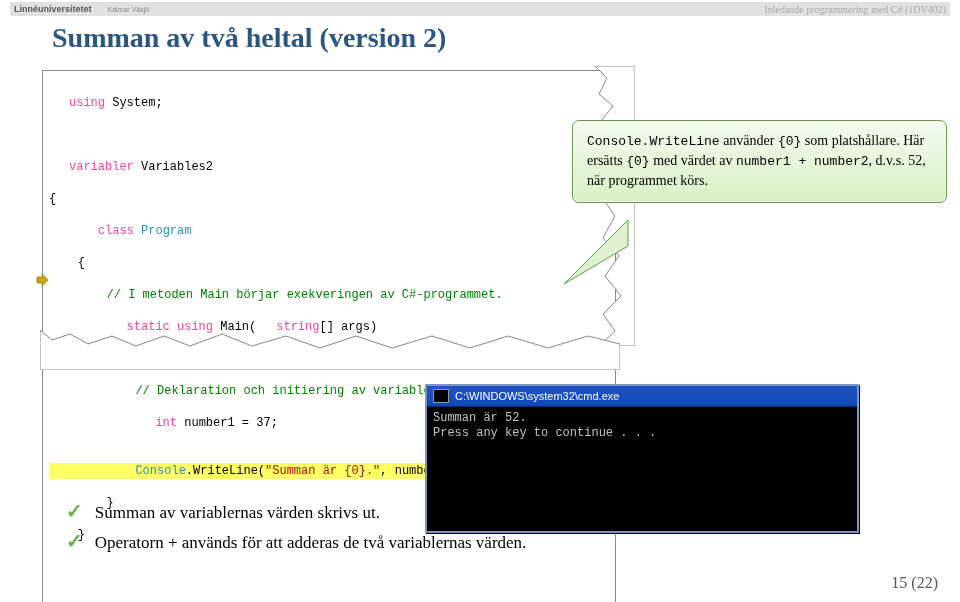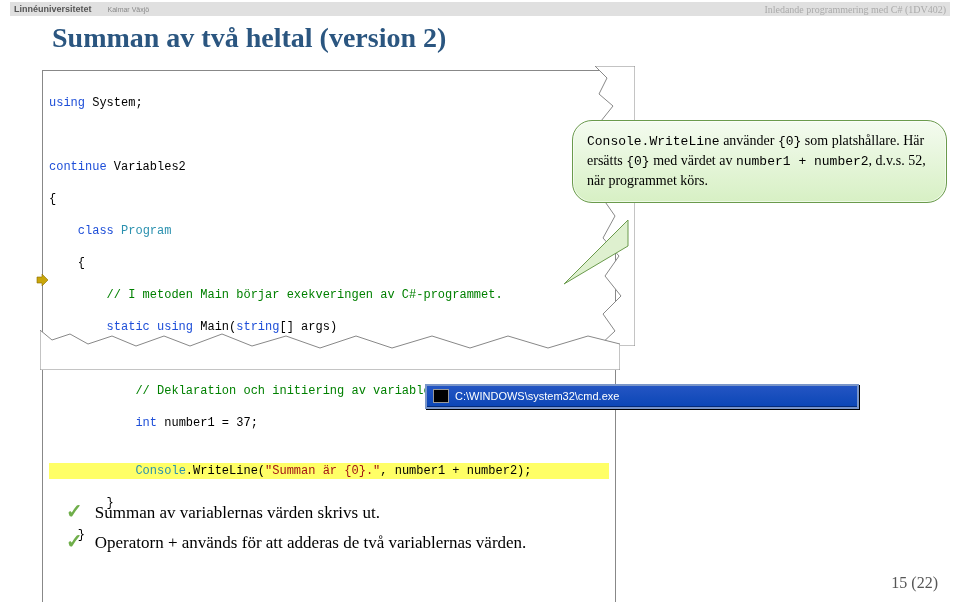--- a/index.html
+++ b/index.html
@@ -46,41 +46,41 @@
     width:560px;
     background:#fff;
     border:1px solid #888;
     font-family:Consolas,"Courier New",monospace;
     font-size:12px;
     line-height:16px;
     padding:8px 6px 28px 6px;
     white-space:pre;
     color:#000;
   }
-  .kw{color:#1d4ed8;}
+  .kw{color:#ec4899;margin-left:20px;}
   .cls{color:#2b91af;}
   .cm{color:#008000;}
   .str{color:#a31515;}
   .hl{background:#ffff66;}
   
   .jag{
     position:absolute;
     pointer-events:none;
   }
   .jag-right{top:66px; left:595px; width:40px; height:280px;}
   .jag-bottom{top:330px; left:40px; width:580px; height:40px;}
 
   
   .callout{
     position:absolute;
     top:120px; left:572px;
     width:345px;
     background:linear-gradient(#f4fbf0,#d7f0c4);
     border:1px solid #6a9a4c;
-    border-radius:20px;
+    border-radius:7px;
     padding:10px 14px 12px 14px;
     font-size:14px;
     line-height:19px;
     box-shadow:inset 0 0 0 1px rgba(255,255,255,.6);
   }
   .callout .mono{font-family:Consolas,"Courier New",monospace;font-size:13px;}
   .callout-tail{
     position:absolute;
     top:218px; left:560px;
     width:70px; height:70px;
@@ -158,21 +158,21 @@
     <span class="logo-sub">Kalmar Växjö</span>
   </div>
   <span class="course-label">Inledande programmering med C# (1DV402)</span>
 </div>
 
 <div class="slide-title">Summan av två heltal (version 2)</div>
 
 <div class="code-panel">
 <span class="code-line"><span class="kw">using</span><span> System;</span></span>
 <span class="code-line"> </span>
-<span class="code-line"><span class="kw">continue</span><span> Variables2</span></span>
+<span class="code-line"><span class="kw">variabler</span><span> Variables2</span></span>
 <span class="code-line">{</span>
 <span class="code-line">    <span class="kw">class</span><span> </span><span class="cls">Program</span></span>
 <span class="code-line">    <span>{</span></span>
 <span class="code-line">        <span class="cm">// I metoden Main börjar exekveringen av C#-programmet.</span></span>
 <span class="code-line">        <span class="kw">static using</span><span> Main(</span><span class="kw">string</span><span>[] args)</span></span>
 <span class="code-line">        <span>{</span></span>
 <span class="code-line">            <span class="cm">// Deklaration och initiering av variabler.</span></span>
 <span class="code-line">            <span class="kw">int</span><span> number1 = 37;</span></span>
 <span class="code-line"></span>
 <span class="code-line hl">            <span class="cls">Console</span><span>.WriteLine(</span><span class="str">"Summan är {0}."</span><span>, number1 + number2);</span></span>
@@ -197,20 +197,22 @@
 </div>
 <svg class="callout-tail" viewBox="0 0 70 70">
   <polygon points="68,2 68,28 4,66" fill="#def0cf" stroke="#6a9a4c" stroke-width="1"></polygon>
 </svg>
 
 <div class="cmd-window">
   <div class="cmd-title">
     <span class="cmd-icon"></span>
     <span>C:\WINDOWS\system32\cmd.exe</span>
   </div>
+  <div class="cmd-body"><span>Summan är 52.</span>
+<span>Press any key to continue . . .</span></div>
 </div>
 
 <div class="bullets">
   <div class="row">
     <span class="chk">✓</span>
     <span>Summan av variablernas värden skrivs ut.</span>
   </div>
   <div class="row">
     <span class="chk">✓</span>
     <span>Operatorn + används för att adderas de två variablernas värden.</span>

